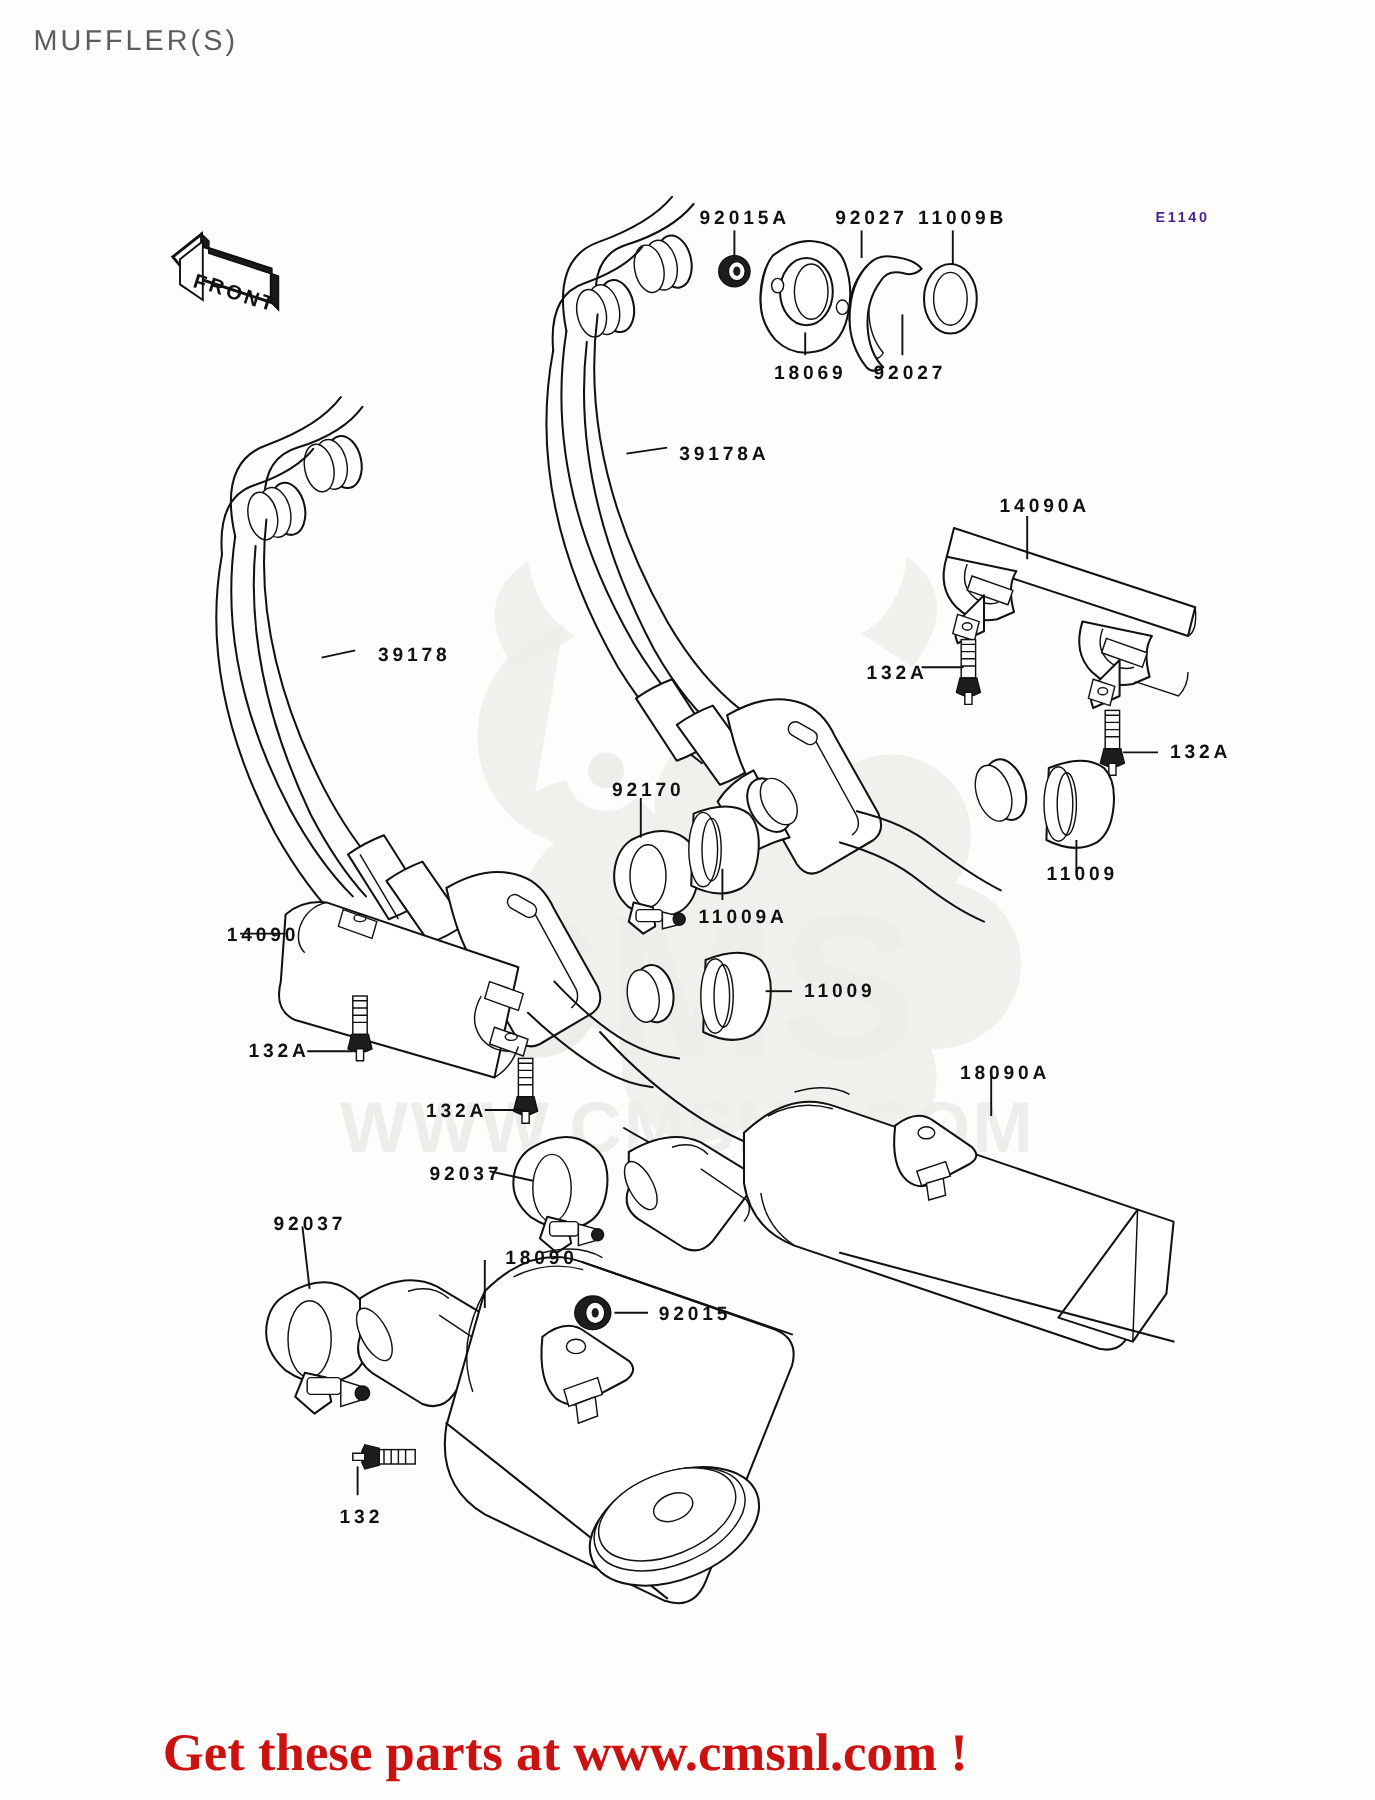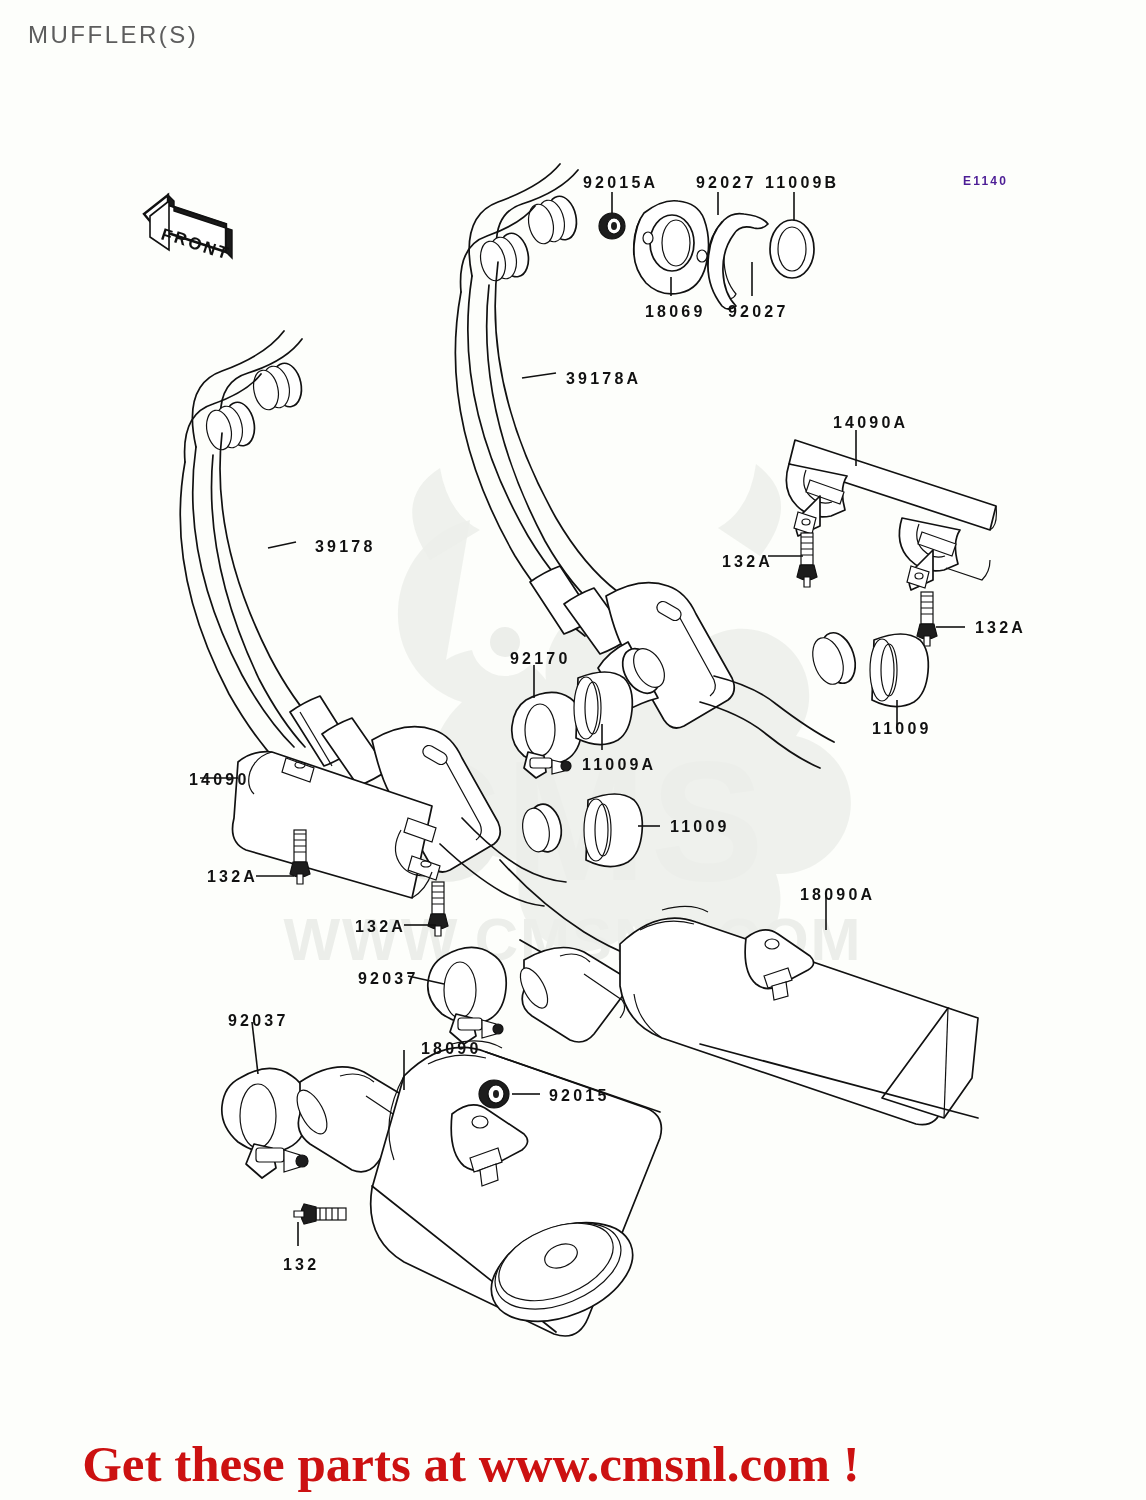--- a/index.html
+++ b/index.html
@@ -28,21 +28,21 @@
     font-family:"Liberation Sans",sans-serif;
   }
   #front-badge{
     position:absolute;left:138px;top:190px;width:96px;height:84px;
   }
   #footer-banner{
     position:absolute;left:0;top:1435px;width:942px;
     text-align:center;
     color:#cc1111;
     font-family:"Liberation Serif",serif;
-    font-size:51px;font-weight:bold;
+    font-size:44px;font-weight:bold;
     letter-spacing:0px;
   }
   .wm{fill:#eceeea;}
 </style>
 </head>
 <body>
 
 <div id="page-title">MUFFLER(S)</div>
 <div id="diagram-id">E1140</div>
 

